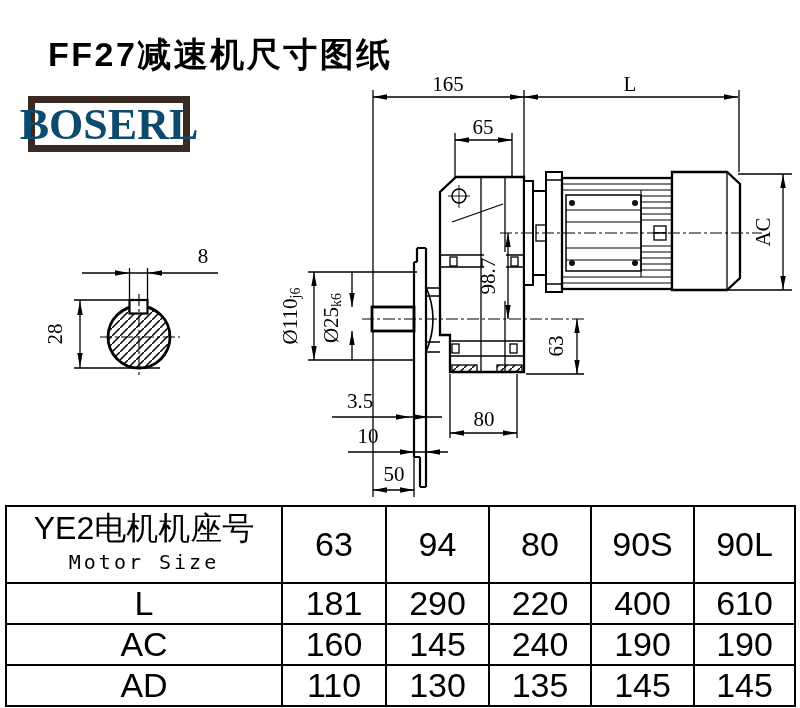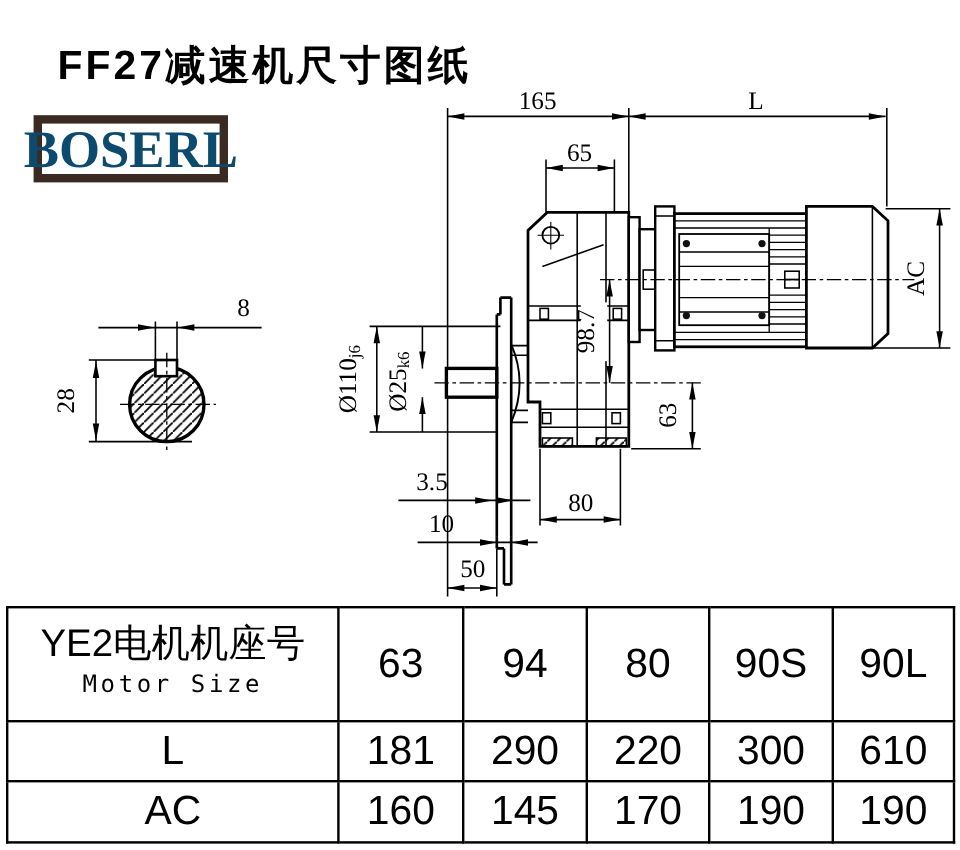--- a/index.html
+++ b/index.html
@@ -190,26 +190,34 @@
     <td class="num">94</td>
     <td class="num">80</td>
     <td class="num">90S</td>
     <td class="num">90L</td>
   </tr>
   <tr style="height:41px">
     <td class="num">L</td>
     <td class="num">181</td>
     <td class="num">290</td>
     <td class="num">220</td>
-    <td class="num">300</td>
+    <td class="num">400</td>
     <td class="num">610</td>
   </tr>
   <tr style="height:40px">
     <td class="num">AC</td>
     <td class="num">160</td>
     <td class="num">145</td>
-    <td class="num">170</td>
+    <td class="num">240</td>
     <td class="num">190</td>
     <td class="num">190</td>
+  </tr>
+  <tr style="height:40px">
+    <td class="num">AD</td>
+    <td class="num">110</td>
+    <td class="num">130</td>
+    <td class="num">135</td>
+    <td class="num">145</td>
+    <td class="num">145</td>
   </tr>
 </tbody>
     </table>
 </div>
 
 </body></html>

